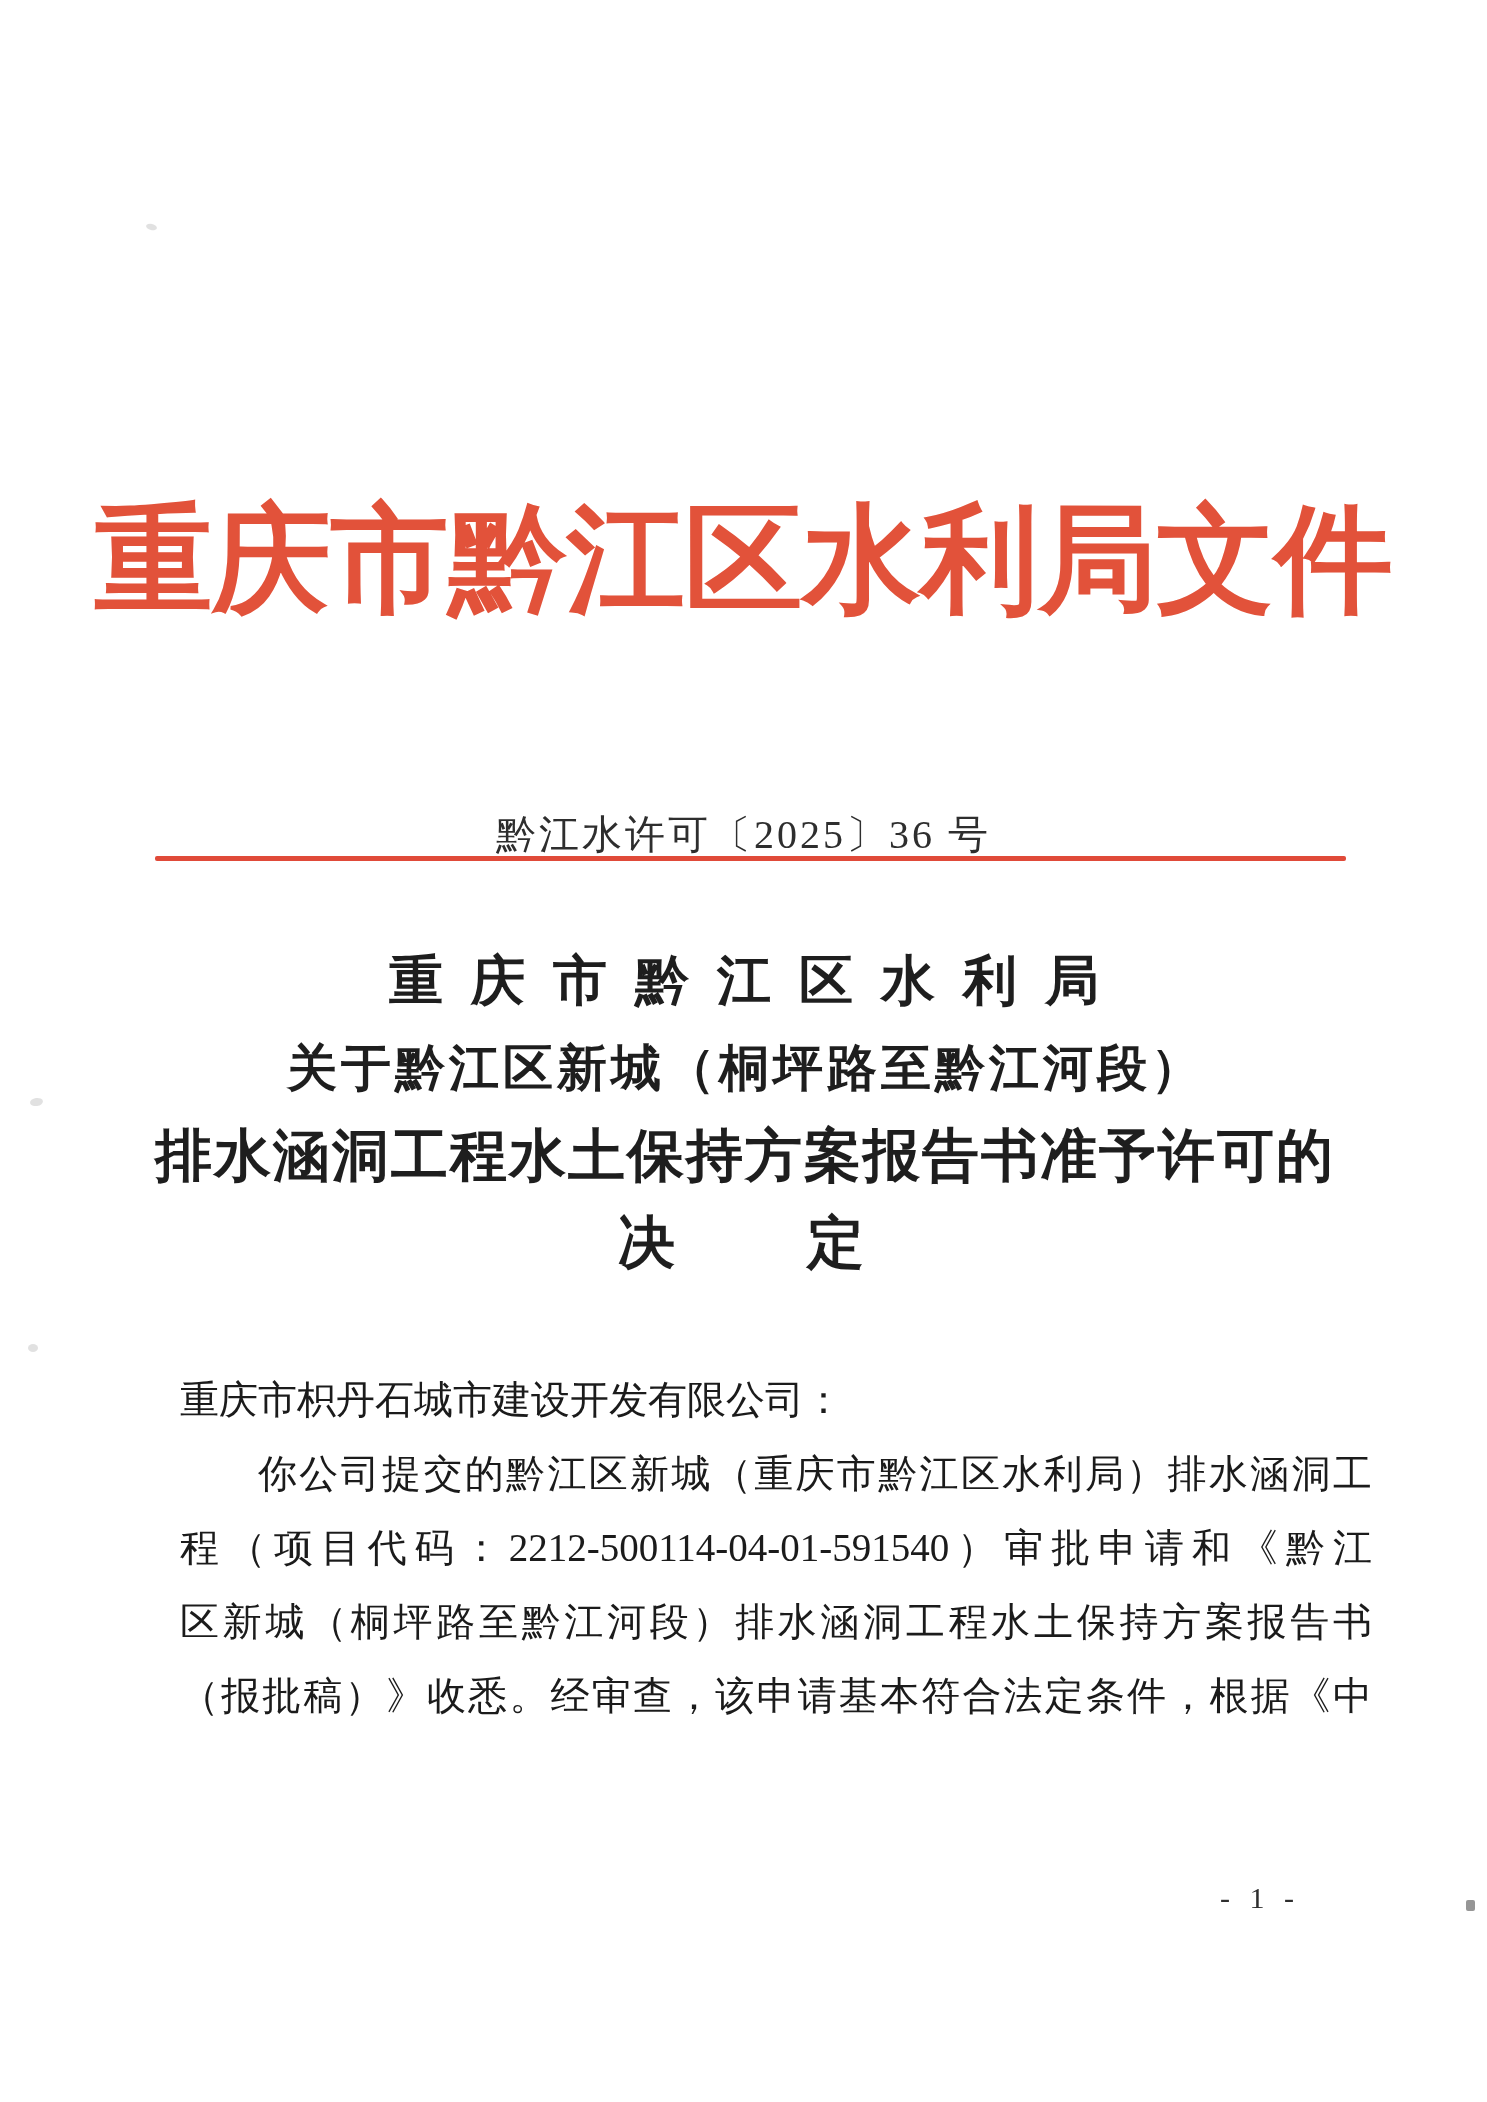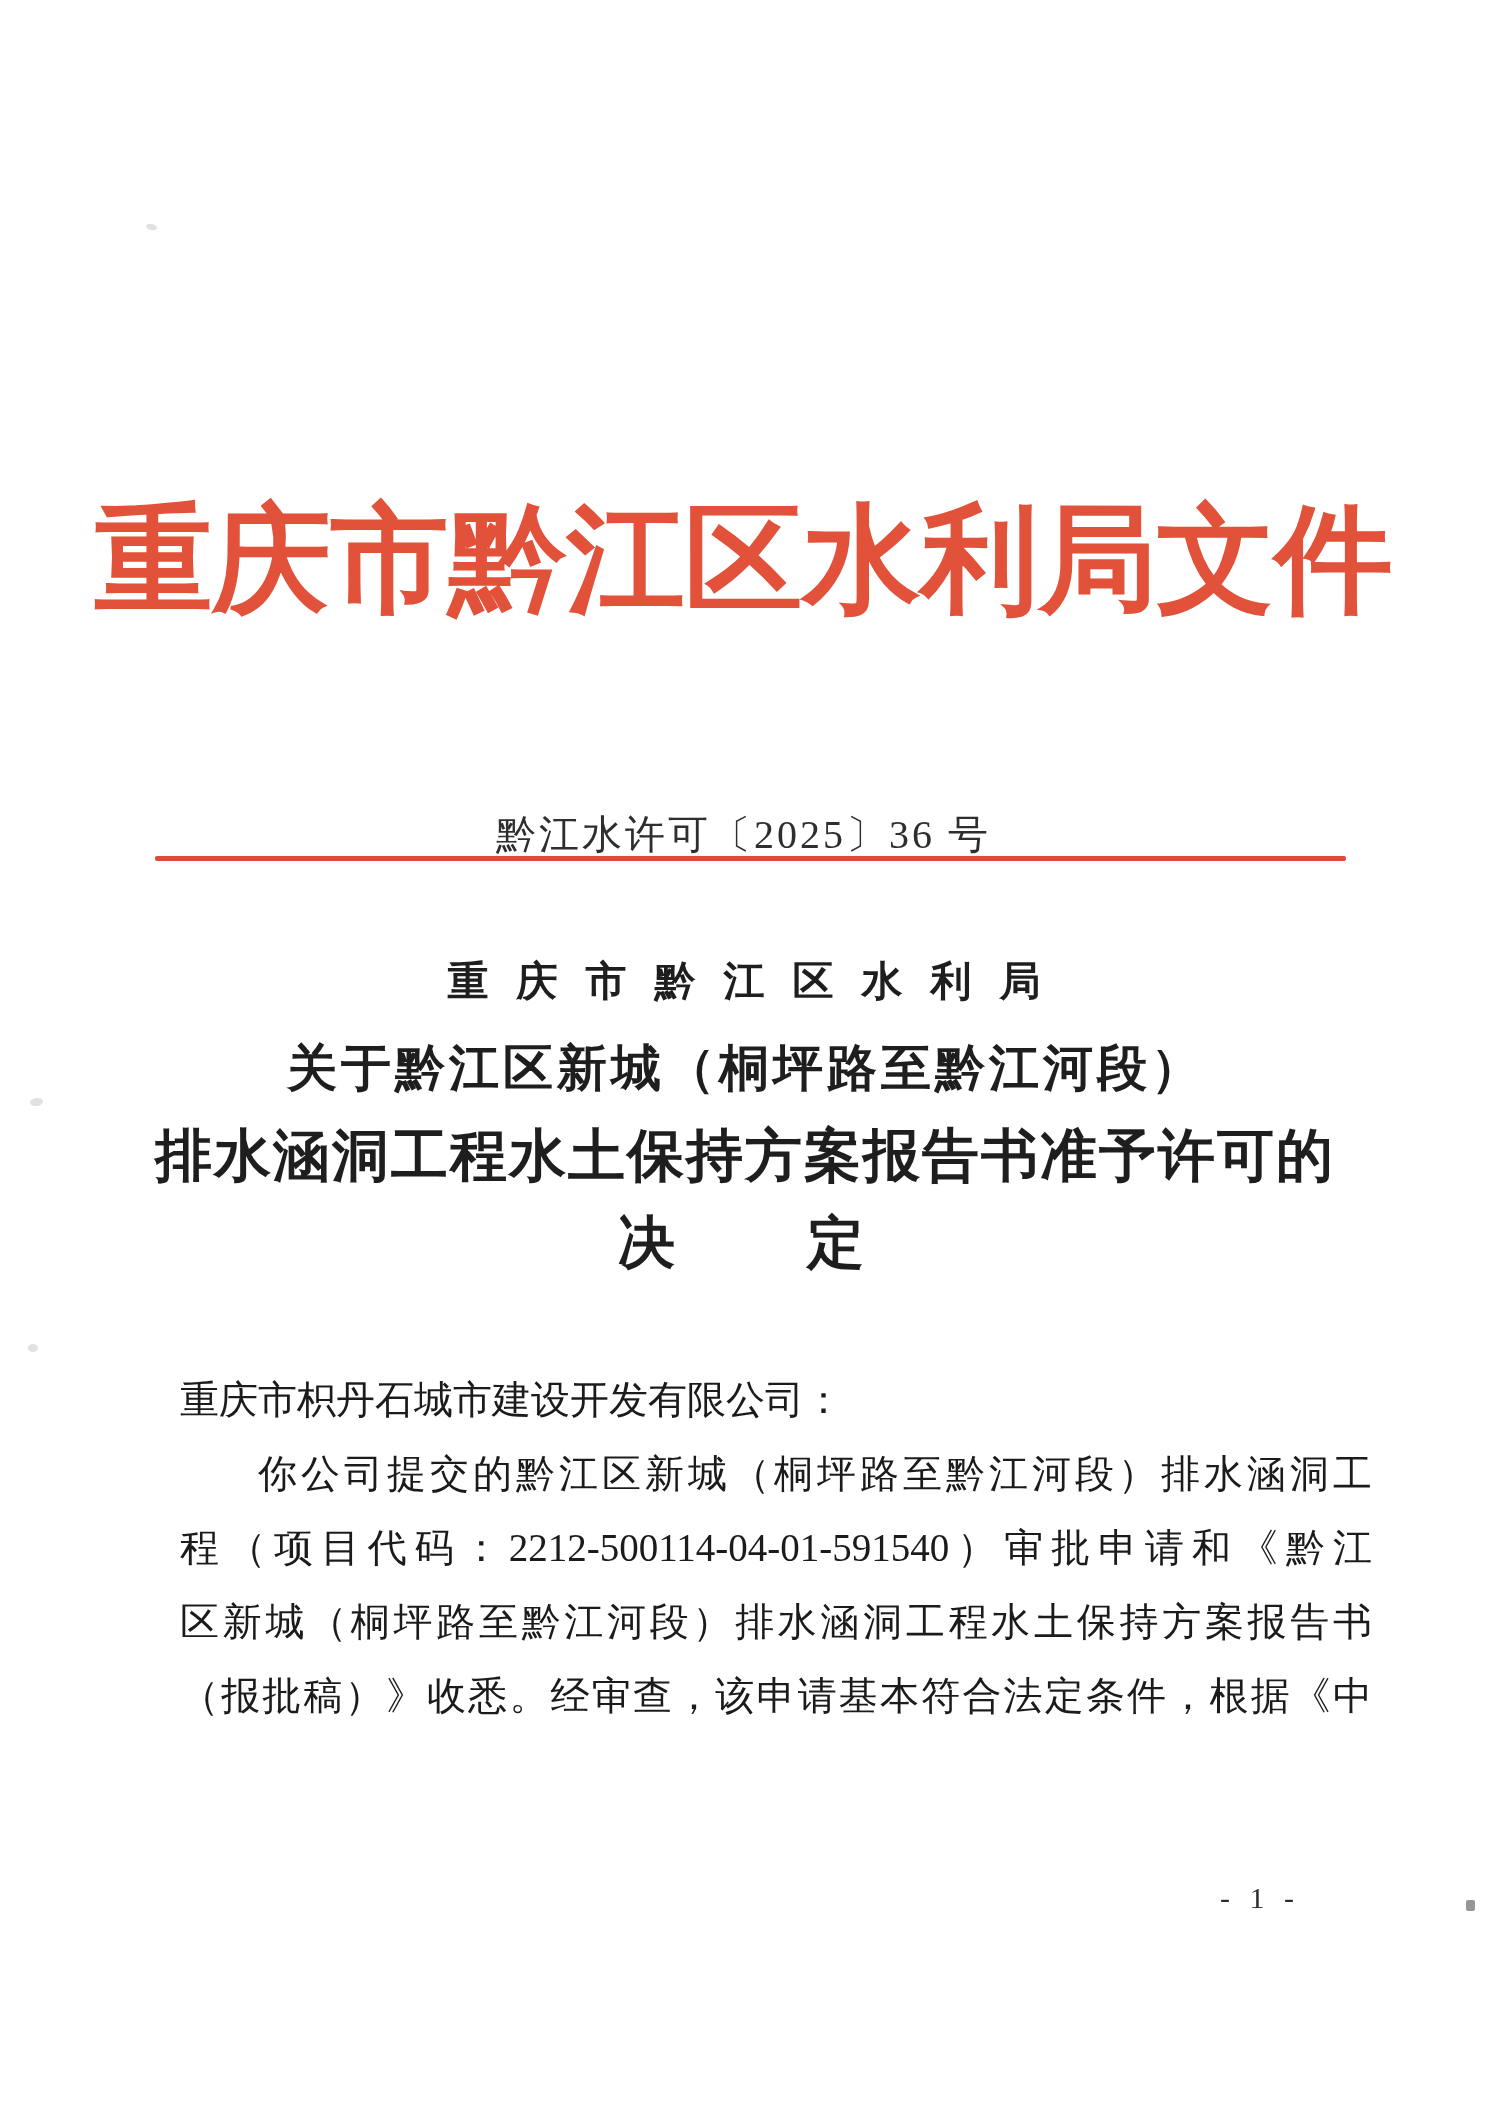--- a/index.html
+++ b/index.html
@@ -68,21 +68,21 @@
     font-weight: bold;
   }
   .title-line {
     display: block;
     height: 87px;
     line-height: 87px;
     text-align: center;
     white-space: nowrap;
   }
   .title-line.t0 {
-    font-size: 41px;
+    font-size: 54px;
     letter-spacing: 28px;
     padding-left: 28px;
   }
   .title-line.t1 {
     font-size: 50px;
     letter-spacing: 4px;
     padding-left: 4px;
   }
   .title-line.t2 {
     font-size: 57px;
@@ -164,21 +164,21 @@
 
   <div class="title-block">
     <span class="title-line t0">重庆市黔江区水利局</span>
     <span class="title-line t1">关于黔江区新城（桐坪路至黔江河段）</span>
     <span class="title-line t2">排水涵洞工程水土保持方案报告书准予许可的</span>
     <span class="title-line t3">决　　定</span>
   </div>
 
   <div class="body-block">
     <span class="body-line">重庆市枳丹石城市建设开发有限公司：</span>
-    <span class="body-line justified indent">你公司提交的黔江区新城（桐坪路至黔江河段）排水涵洞工</span>
+    <span class="body-line justified indent">你公司提交的黔江区新城（重庆市黔江区水利局）排水涵洞工</span>
     <span class="body-line justified">程（项目代码：2212-500114-04-01-591540）审批申请和《黔江</span>
     <span class="body-line justified">区新城（桐坪路至黔江河段）排水涵洞工程水土保持方案报告书</span>
     <span class="body-line justified">（报批稿）》收悉。经审查，该申请基本符合法定条件，根据《中</span>
   </div>
 
   <div class="page-number">- 1 -</div>
 
 </div>
 
 </body></html>

